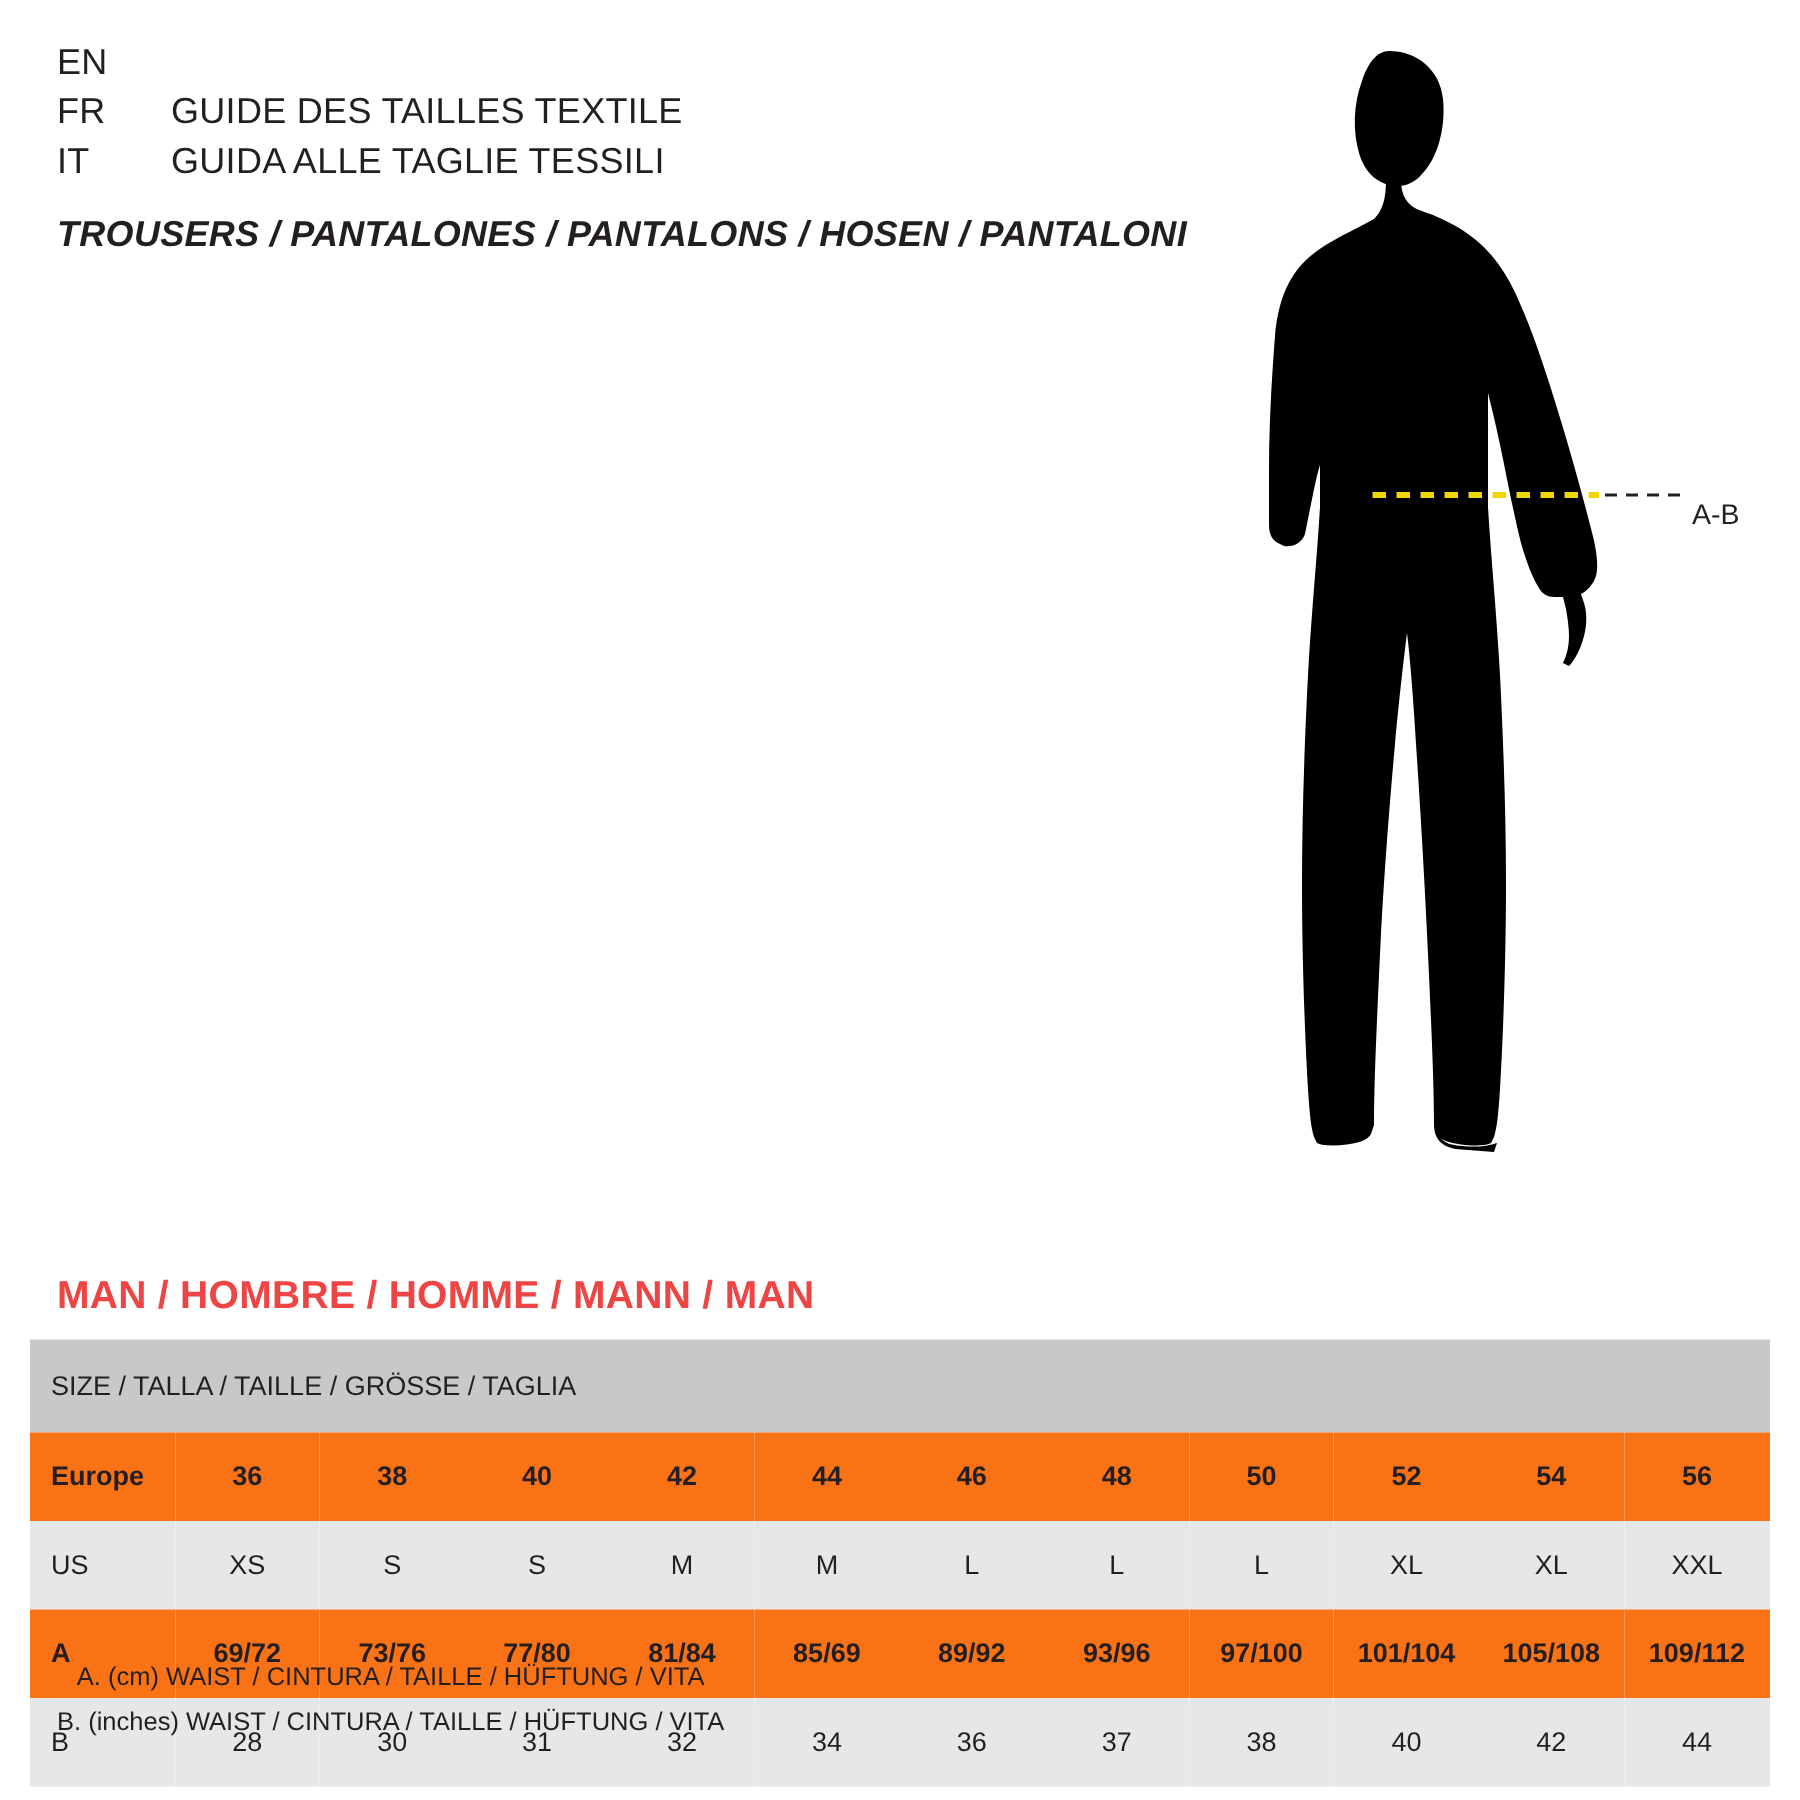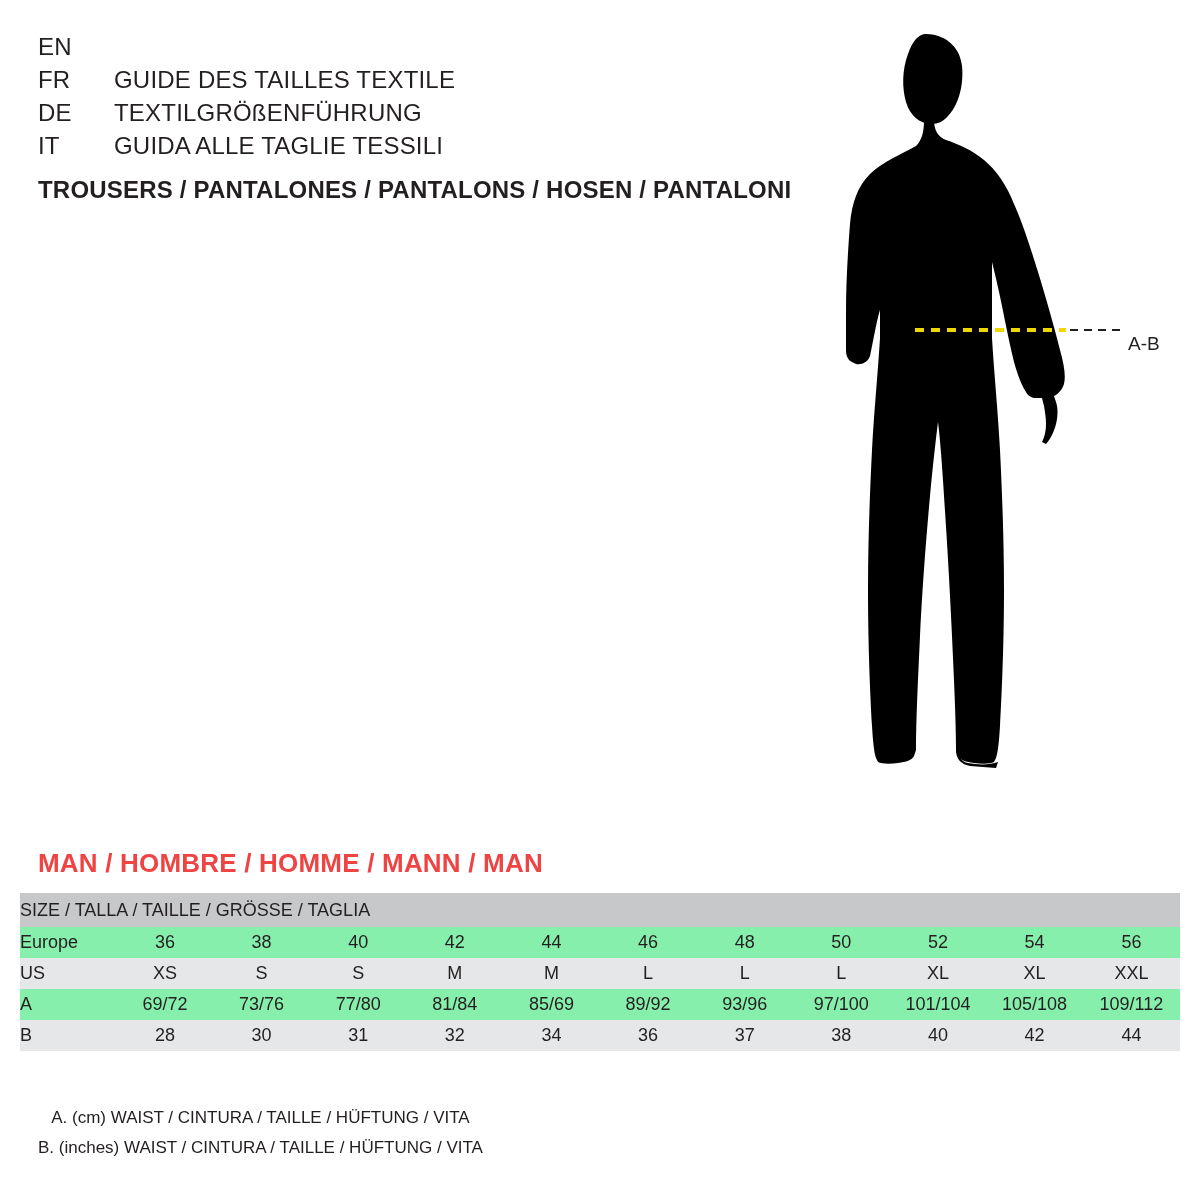--- a/index.html
+++ b/index.html
@@ -18,21 +18,21 @@
 
   
   #header-block {
     position: absolute;
     left: 38px;
     top: 28px;
     width: 780px;
   }
   .lang-row {
     display: flex;
-    align-items: flex-end;
+    align-items: flex-start;
     height: 33px;
   }
   .lang-code {
     width: 76px;
     font-size: 24px;
     letter-spacing: 0.2px;
     color: #231f20;
   }
   .lang-text {
     font-size: 24px;
@@ -40,20 +40,21 @@
     color: #231f20;
     white-space: nowrap;
   }
   #garment-title {
     margin-top: 16px;
     font-size: 24px;
     font-weight: bold;
     letter-spacing: 0.2px;
     color: #231f20;
     white-space: nowrap;
+    font-style: italic;
   }
 
   
   #figure-area {
     position: absolute;
     left: 820px;
     top: 20px;
     width: 380px;
     height: 790px;
   }
@@ -89,41 +90,42 @@
     margin-top: 14px;
     border-collapse: collapse;
     width: 1160px;
     margin-left: 20px;
     table-layout: fixed;
   }
   table.size-table td {
     font-size: 18px;
     color: #231f20;
     height: 31px;
-    padding: 0;
+    padding: 14px;
     vertical-align: middle;
   }
   td.rowhead {
     text-align: left;
     padding-left: 18px;
     width: 178px;
   }
   td.cell {
     text-align: center;
   }
   tr.head-row td {
     background: #c7c8ca;
     font-size: 18px;
     height: 34px;
   }
   tr.shade td {
     background: #e6e7e8;
   }
   tr.plain td {
-    background: #86efac;
+    background: #f97316;
+    font-weight: bold;
   }
 
   #footnotes {
     position: absolute;
     left: 38px;
     top: 1108px;
     text-align: center;
   }
   .footnote {
     font-size: 17px;
@@ -140,24 +142,20 @@
   <div class="lang-row">
     <div class="lang-code">EN</div>
   </div>
 
 
   <div class="lang-row">
     <div class="lang-code">FR</div>
     <div class="lang-text">GUIDE DES TAILLES TEXTILE</div>
   </div>
 
-  <div class="lang-row">
-    <div class="lang-code">DE</div>
-    <div class="lang-text">TEXTILGRÖßENFÜHRUNG</div>
-  </div>
 
   <div class="lang-row">
     <div class="lang-code">IT</div>
     <div class="lang-text">GUIDA ALLE TAGLIE TESSILI</div>
   </div>
 
   <div id="garment-title">TROUSERS / PANTALONES / PANTALONS / HOSEN / PANTALONI</div>
 </div>
 
 <div id="figure-area">

